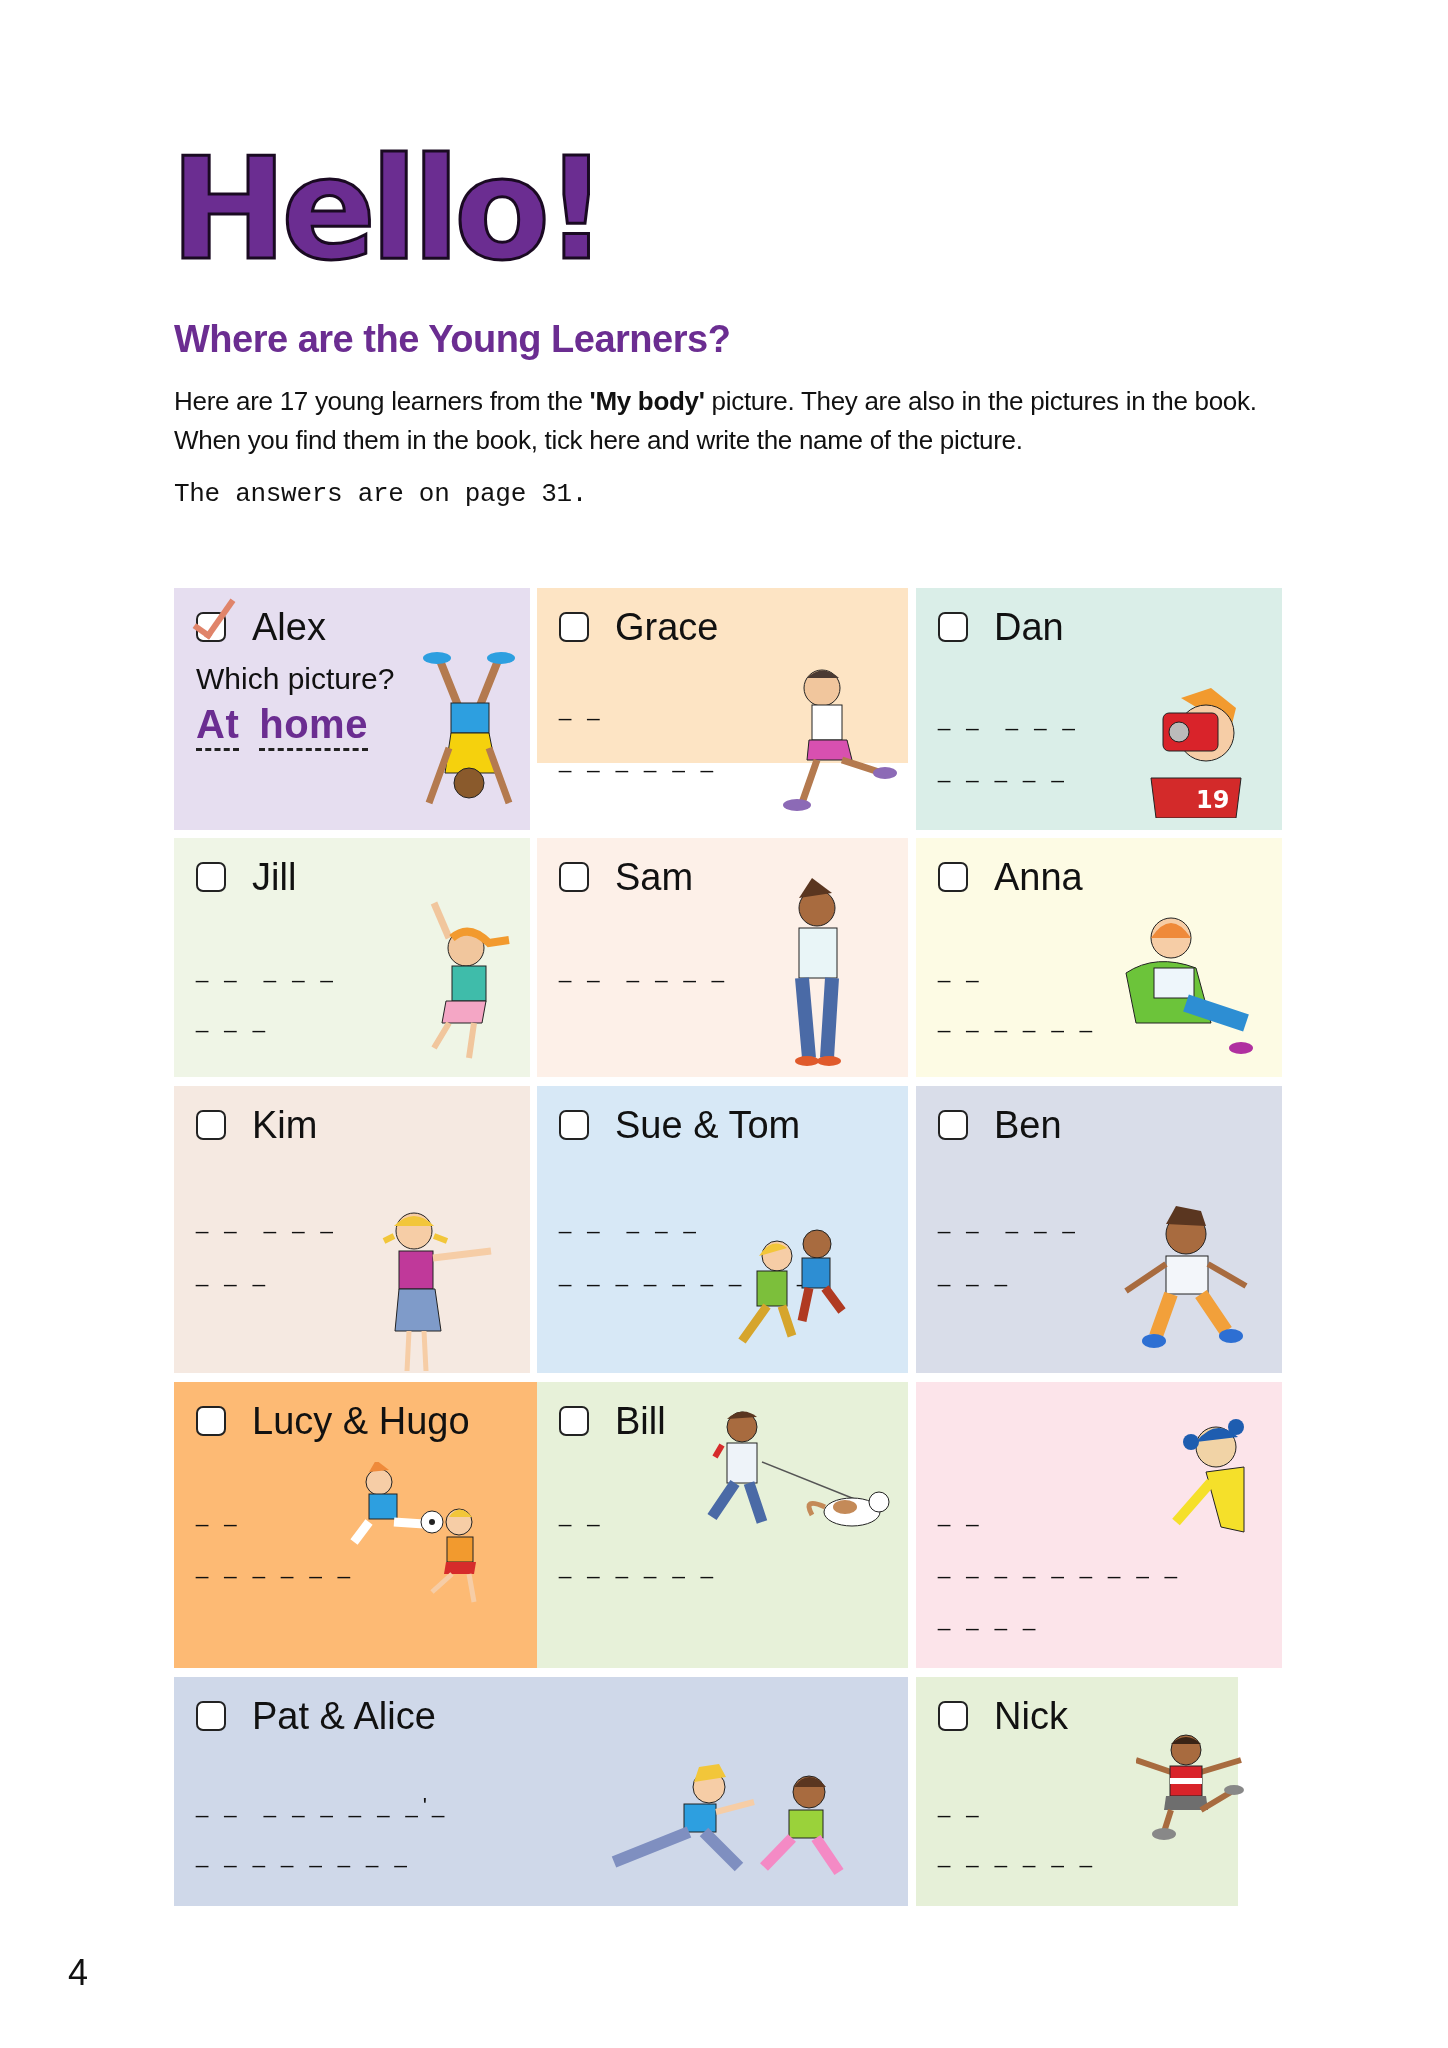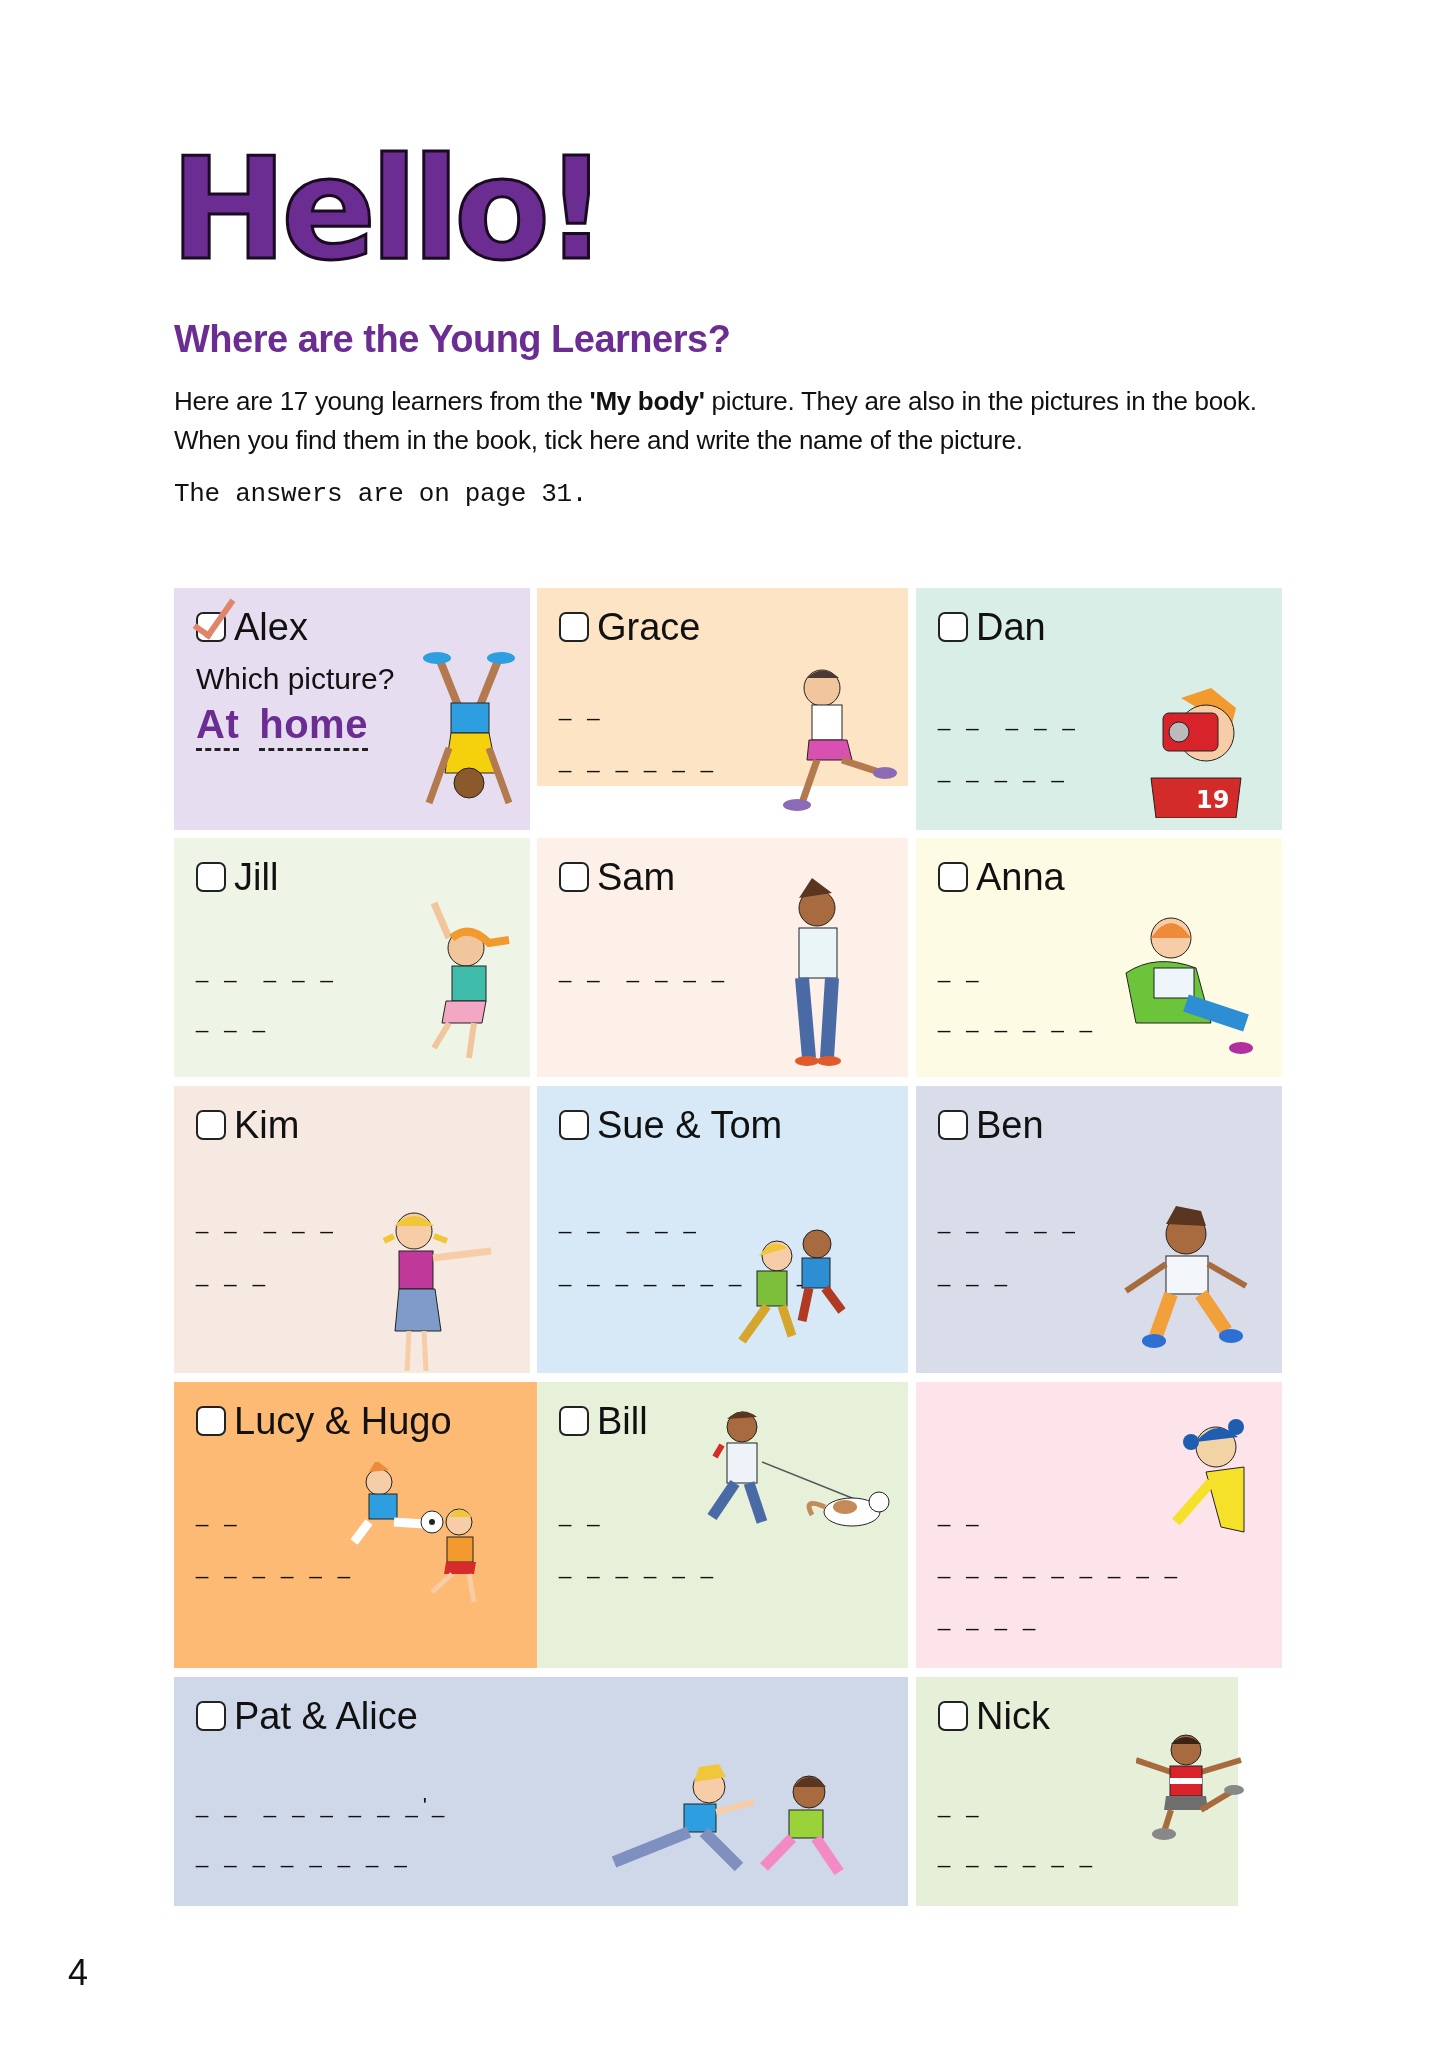--- a/index.html
+++ b/index.html
@@ -26,21 +26,21 @@
   .card { position: absolute; box-sizing: border-box; padding: 20px 22px; }
   .card .head { display: flex; align-items: center; gap: 8px; }
   .cb {
     width: 30px; height: 30px; box-sizing: border-box; border: 2px solid #222; border-radius: 7px;
     background: #fff; position: relative; flex: none;
   }
   .cb.checked::after {
     content: ""; position: absolute; left: 6px; top: -22px; width: 14px; height: 40px;
     border-right: 6px solid #e0846a; border-bottom: 6px solid #e0846a; transform: rotate(35deg);
   }
-  .name { font-size: 38px; line-height: 1; color: #111; }
+  .name { font-size: 38px; line-height: 1; color: #111; margin-left: 18px; }
   .which { font-size: 30px; margin-top: 16px; }
   .answer { font-size: 40px; font-weight: bold; color: #6b2d91; margin-top: 6px; letter-spacing: 0.5px; }
   .answer span { border-bottom: 3px dashed #222; padding-bottom: 2px; margin-right: 20px; }
   .blanks { position: absolute; left: 22px; font-family: Liberation Sans, sans-serif; font-size: 22px; letter-spacing: 5px; color: #111; white-space: pre; line-height: 1; }
   .pic { position: absolute; }
   .page-num { position: absolute; left: 68px; top: 1952px; font-size: 36px; }
 </style>
 </head>
 <body>
 
@@ -63,21 +63,21 @@
     <path d="M20 10 L40 60 M80 10 L60 60" stroke="#b47a4f" stroke-width="8"></path>
     <ellipse cx="18" cy="10" rx="14" ry="6" fill="#2d9fe0"></ellipse>
       <ellipse cx="82" cy="10" rx="14" ry="6" fill="#2d9fe0"></ellipse>
     <rect x="32" y="55" width="38" height="30" fill="#2d9fe0" stroke="#222"></rect>
     <path d="M32 85 L70 85 L78 125 L26 125 Z" fill="#f5d10d" stroke="#222"></path>
     <circle cx="50" cy="135" r="15" fill="#8a5a2c" stroke="#222"></circle>
     <path d="M30 100 L10 155 M70 100 L90 155" stroke="#b47a4f" stroke-width="7"></path>
   </svg>
 </div>
 
-<div class="card" style="left: 537px; top: 588px; width: 371px; height: 198px; background: rgb(253, 228, 196);">
+<div class="card" style="left: 537px; top: 588px; width: 371px; height: 175px; background: rgb(253, 228, 196);">
   <div class="head">
       <span class="cb"></span>
       <span class="name">Grace</span>
     </div>
   <div class="blanks" style="top:110px">_ _</div>
   <div class="blanks" style="top:162px">_ _ _ _ _ _</div>
   <svg class="pic" style="left:230px;top:75px" width="130" height="150" viewBox="0 0 130 150">
     <circle cx="55" cy="25" r="18" fill="#f1c69d" stroke="#222"></circle>
       <path d="M40 15 Q55 0 72 15" fill="#4a3a33"></path>
     <rect x="45" y="42" width="30" height="35" fill="#fff" stroke="#222"></rect>

